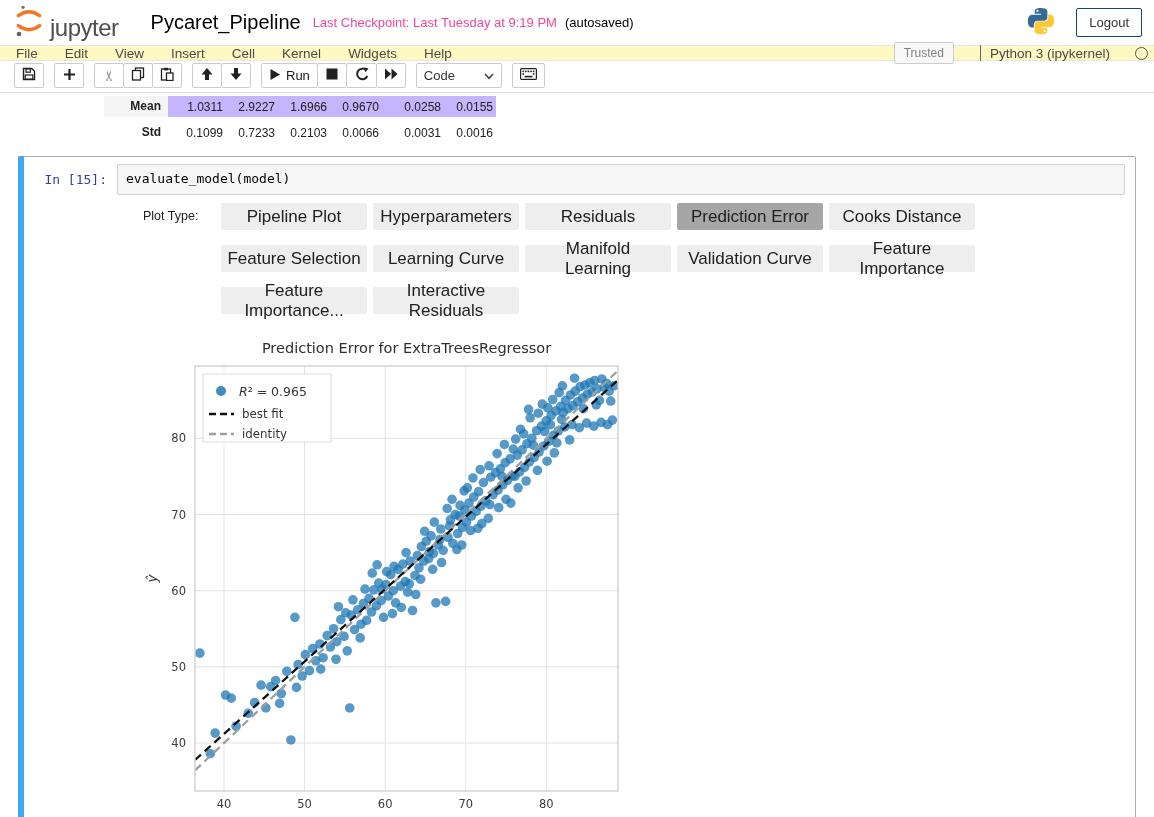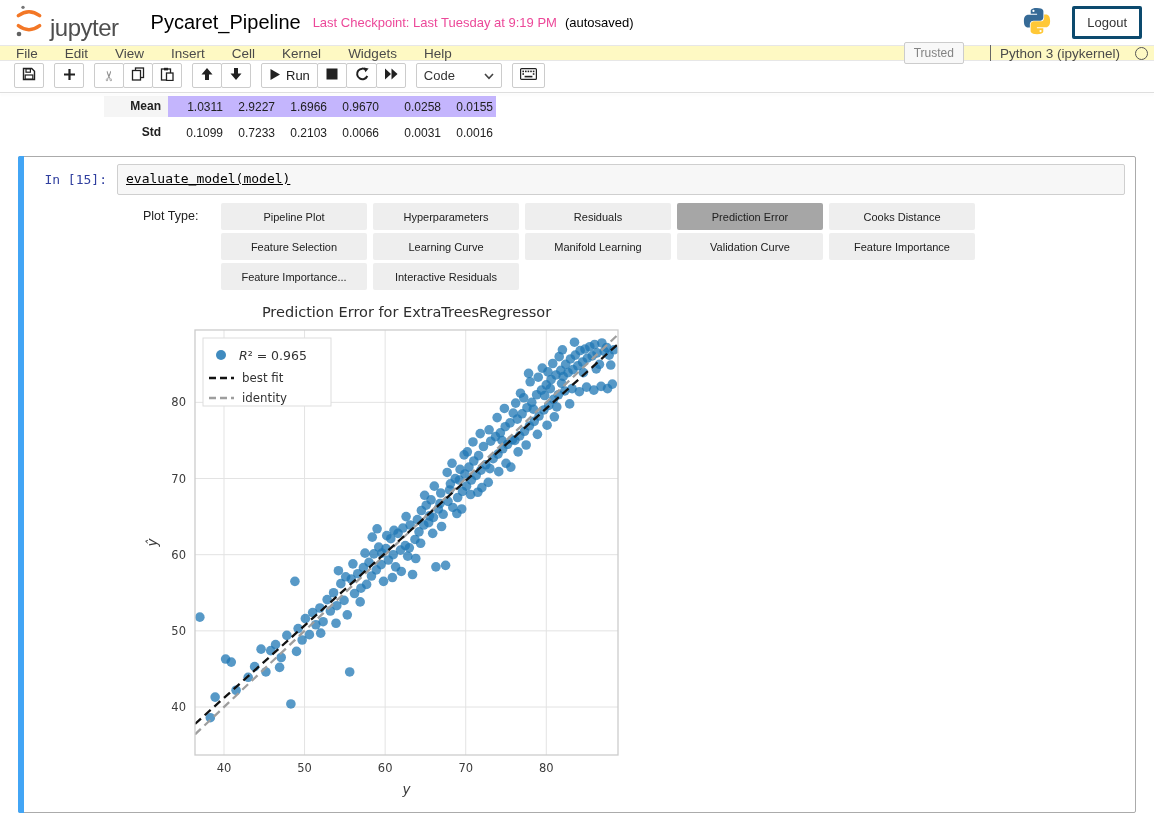--- a/index.html
+++ b/index.html
@@ -10,29 +10,29 @@
   }
   
   .header { height:45px; display:flex; align-items:center; padding:0 12px 0 14px; background:#fff; }
   .logo { display:flex; align-items:flex-end; cursor:pointer; }
   .logo-text { font-size:24px; color:#4e4e4e; letter-spacing:-0.5px; margin-left:6px; line-height:1; padding-bottom:2px; }
   .nb-title { font-size:20px; color:#000; margin-left:32px; font-weight:500; }
   .checkpoint { font-size:13px; color:#ec4899; margin-left:12px; }
   .autosaved { font-size:13px; color:#000; margin-left:8px; }
   .header-spacer { flex:1; }
   .python-logo { margin-right:20px; }
-  .logout-btn { font-size:13px; color:#333; background:#fff; border:3px solid #0c4a6e; border-radius:2px; padding:6px 12px; cursor:pointer; }
+  .logout-btn { font-size:13px; color:#333; background:#fff; border:1px solid #0c4a6e; border-radius:2px; padding:6px 12px; cursor:pointer; }
   
   .menubar { height:15px; background:#fef9c3; border-top:1px solid #e7e7e7; border-bottom:1px solid #e7e7e7;
              display:flex; align-items:center; padding:7px 16px; position:relative; }
   .mitem { font-size:13.5px; color:#4a4a4a; margin-right:27px; cursor:pointer; }
   .menubar-right { position:absolute; right:6px; display:flex; align-items:center; }
   .trusted-btn { font-size:12px; color:#838383; border:1px solid #ccc; border-radius:2px; background:#f8f8f8; padding:3px 9px; margin-right:26px; }
   .kernel-sep { border-left:1px solid #666; height:16px; margin-right:9px; }
-  .kernel-name { font-size:13.5px; color:#4a4a4a; margin-right:15px; }
+  .kernel-name { font-size:13.5px; color:#4a4a4a; margin-right:25px; }
   .kcircle { width:13px; height:13px; border:1.5px solid #555; border-radius:50%; display:inline-block; }
   
   .toolbar { height:31px; background:#fff; display:flex; align-items:center; padding:0 0 2px 14px; }
   .tgroup { display:flex; margin-right:10px; }
   .tbtn { height:25px; min-width:30px; background:#fff; border:1px solid #ccc; border-radius:2px;
           display:flex; align-items:center; justify-content:center; padding:0 7px; font-size:13px; color:#212121; cursor:pointer; }
   .tgroup .tbtn + .tbtn { margin-left:-1px; }
   .run-label { margin-left:5px; }
   .cut-glyph { font-size:14px; color:#8c8c8c; transform:rotate(-90deg); display:inline-block; }
   .cell-type-select { width:86px; justify-content:space-between; color:#333; }
@@ -46,26 +46,26 @@
   .vals.yellow { background:#c4b5fd; }
   .sval { width:52px; text-align:right; }
   .sval.gap { margin-left:10px; }
   
   .cell { margin:13px 18px 0 18px; border:1px solid #ababab; border-radius:2px; position:relative; min-height:657px; background:#fff; }
   .blue-bar { position:absolute; left:-1px; top:-1px; bottom:-1px; width:6px; background:#42a5f5; border-radius:2px 0 0 2px; }
   .input-row { display:flex; padding-top:7px; }
   .prompt { width:98px; text-align:right; padding-right:10px; font-family:"DejaVu Sans Mono", monospace;
             font-size:13px; color:#303f9f; line-height:31px; white-space:nowrap; }
   .code-box { flex:1; margin-right:10px; border:1px solid #cfcfcf; background:#f7f7f7; border-radius:2px;
-              padding:6px 8px; font-family:"DejaVu Sans Mono", monospace; font-size:13px; color:#000;text-decoration:underline; }
+              padding:6px 8px; font-family:"DejaVu Sans Mono", monospace; font-size:13px; color:#000; }
   .widget-row { display:flex; margin-top:8px; }
   .pt-label { margin-left:124px; width:62px; font-size:12.5px; color:#212121; padding-top:6px; }
   .btn-grid { width:765px; display:flex; flex-wrap:wrap; margin-left:16px; }
-  .tgl { width:146px; height:27px; margin:0 6px 3px 0; background:#eee; border:none; border-radius:2px;
-         font-size:11px; color:#212121; display:flex; align-items:center; justify-content:center; cursor:pointer;
+  .tgl { width:146px; height:27px; margin:0 6px 15px 0; background:#eee; border:none; border-radius:2px;
+         font-size:17px; color:#212121; display:flex; align-items:center; justify-content:center; cursor:pointer;
          font-family:"Liberation Sans", sans-serif; }
   .tgl.selected { background:#a6a6a6; }
   
   .figure { margin:5px 0 0 124px; }
   .figure svg { display:block; }
   .ctitle { font-family:"DejaVu Sans", sans-serif; font-size:14.5px; fill:#2e2e2e; }
   .tick   { font-family:"DejaVu Sans", sans-serif; font-size:11.5px; fill:#3b3b3b; }
   .alabel { font-family:"DejaVu Sans", sans-serif; font-size:13.5px; font-style:italic; fill:#3b3b3b; }
   .ltext  { font-family:"DejaVu Sans", sans-serif; font-size:11.8px; fill:#333; }
   .lr2    { font-family:"DejaVu Sans", sans-serif; font-size:12.5px; fill:#333; }

